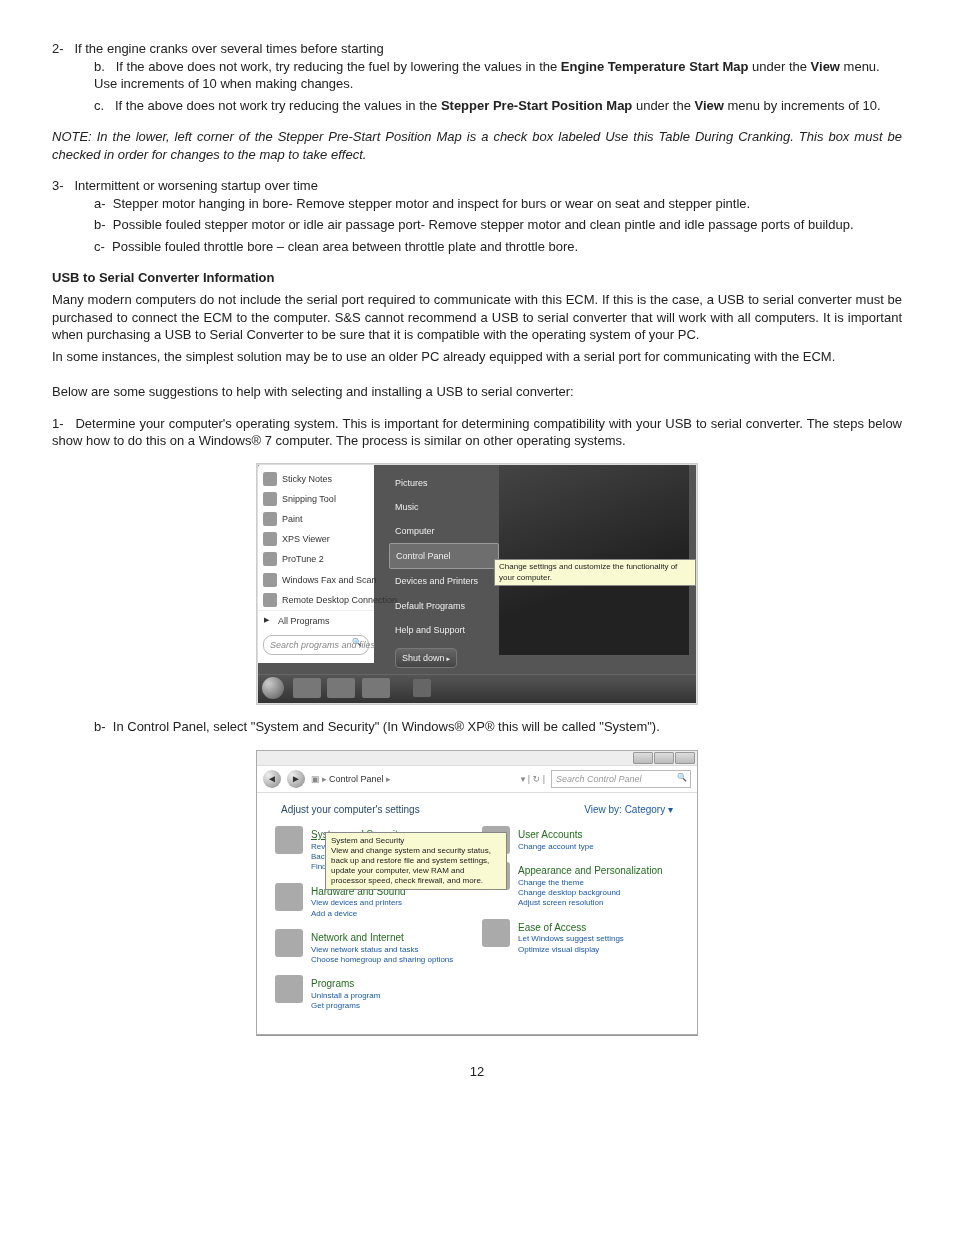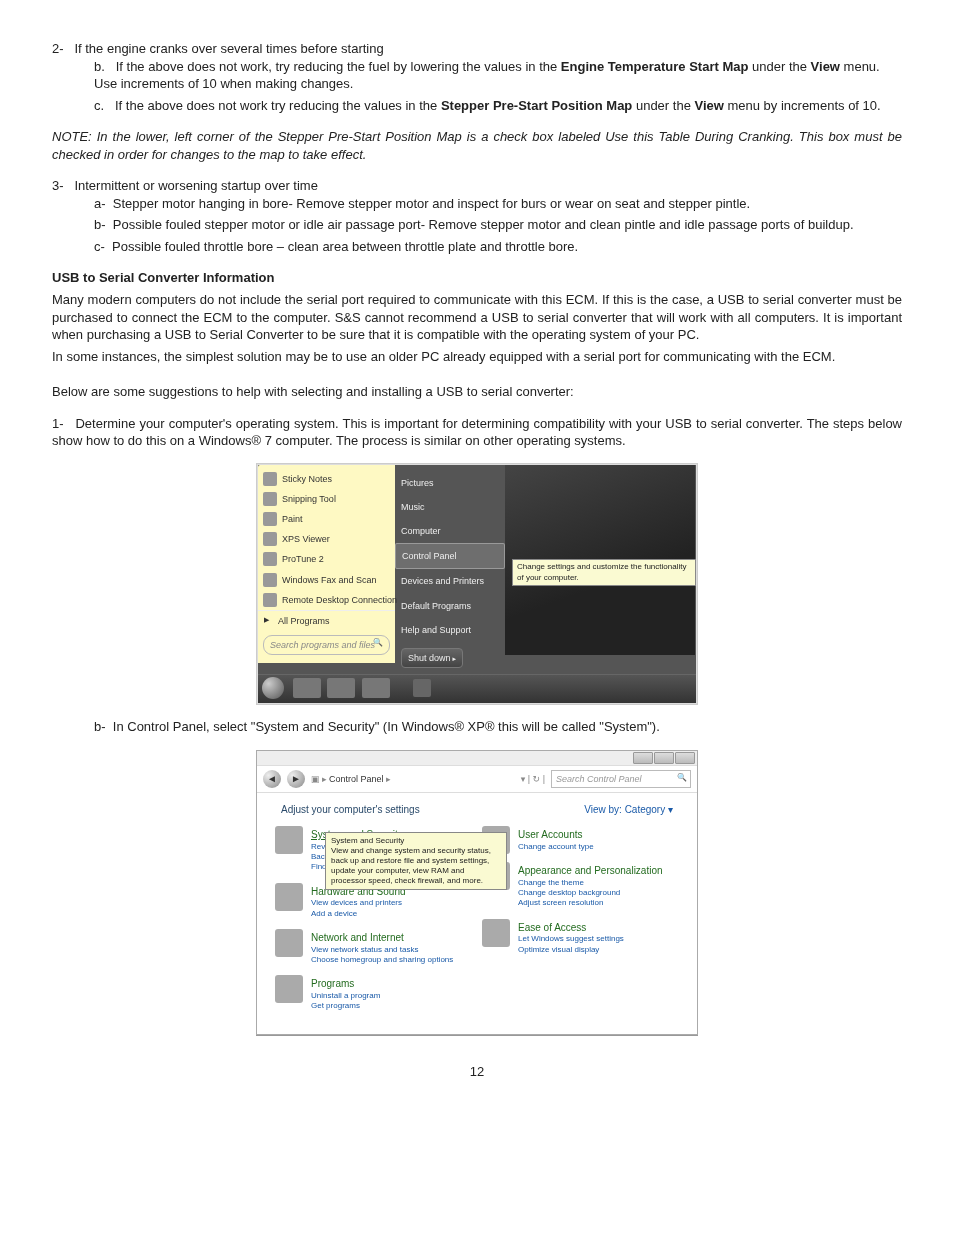--- a/index.html
+++ b/index.html
@@ -33,22 +33,22 @@
     width: 438px;
     border: 1px solid #ddd;
     background: #555;
     text-align: left;
     font-size: 9px;
     position: relative;
     box-shadow: 0 0 0 1px #ccc;
   }
   .ss1-left {
     display: inline-block;
-    width: 137px;
-    background: #fef9c3;
+    width: 116px;
+    background: #ffffff;
     vertical-align: top;
     border-radius: 2px 0 0 0;
     padding: 4px 0;
   }
   .ss1-left .app {
     padding: 4px 6px 4px 24px;
     color: #333;
     position: relative;
   }
   .ss1-left .app::before {
@@ -78,20 +78,21 @@
     content: "🔍";
     font-style: normal;
     position: absolute; right: 6px; top: 2px; font-size: 8px; color: #888;
   }
   .ss1-right {
     display: inline-block;
     width: 110px;
     vertical-align: top;
     color: #eee;
     padding-top: 6px;
+    margin-left: 15px;
   }
   .ss1-right .r-item {
     padding: 6px 6px;
   }
   .ss1-right .r-sel {
     background: rgba(255,255,255,0.15);
     border: 1px solid rgba(255,255,255,0.3);
     border-radius: 2px;
   }
   .ss1-right .shutdown {
@@ -107,21 +108,21 @@
     display: inline-block;
     width: 190px;
     height: 190px;
     vertical-align: top;
     background: linear-gradient(160deg,#444, #222 60%);
     position: relative;
     overflow: hidden;
   }
   .ss1-tooltip {
     position: absolute;
-    top: 94px; left: 254px;
+    top: 94px; left: 236px;
     background: #fafad2;
     border: 1px solid #888;
     color: #222;
     font-size: 8px;
     padding: 2px 4px;
   }
   .ss1-taskbar {
     background: linear-gradient(#555,#333);
     height: 28px;
     border-top: 1px solid #666;

